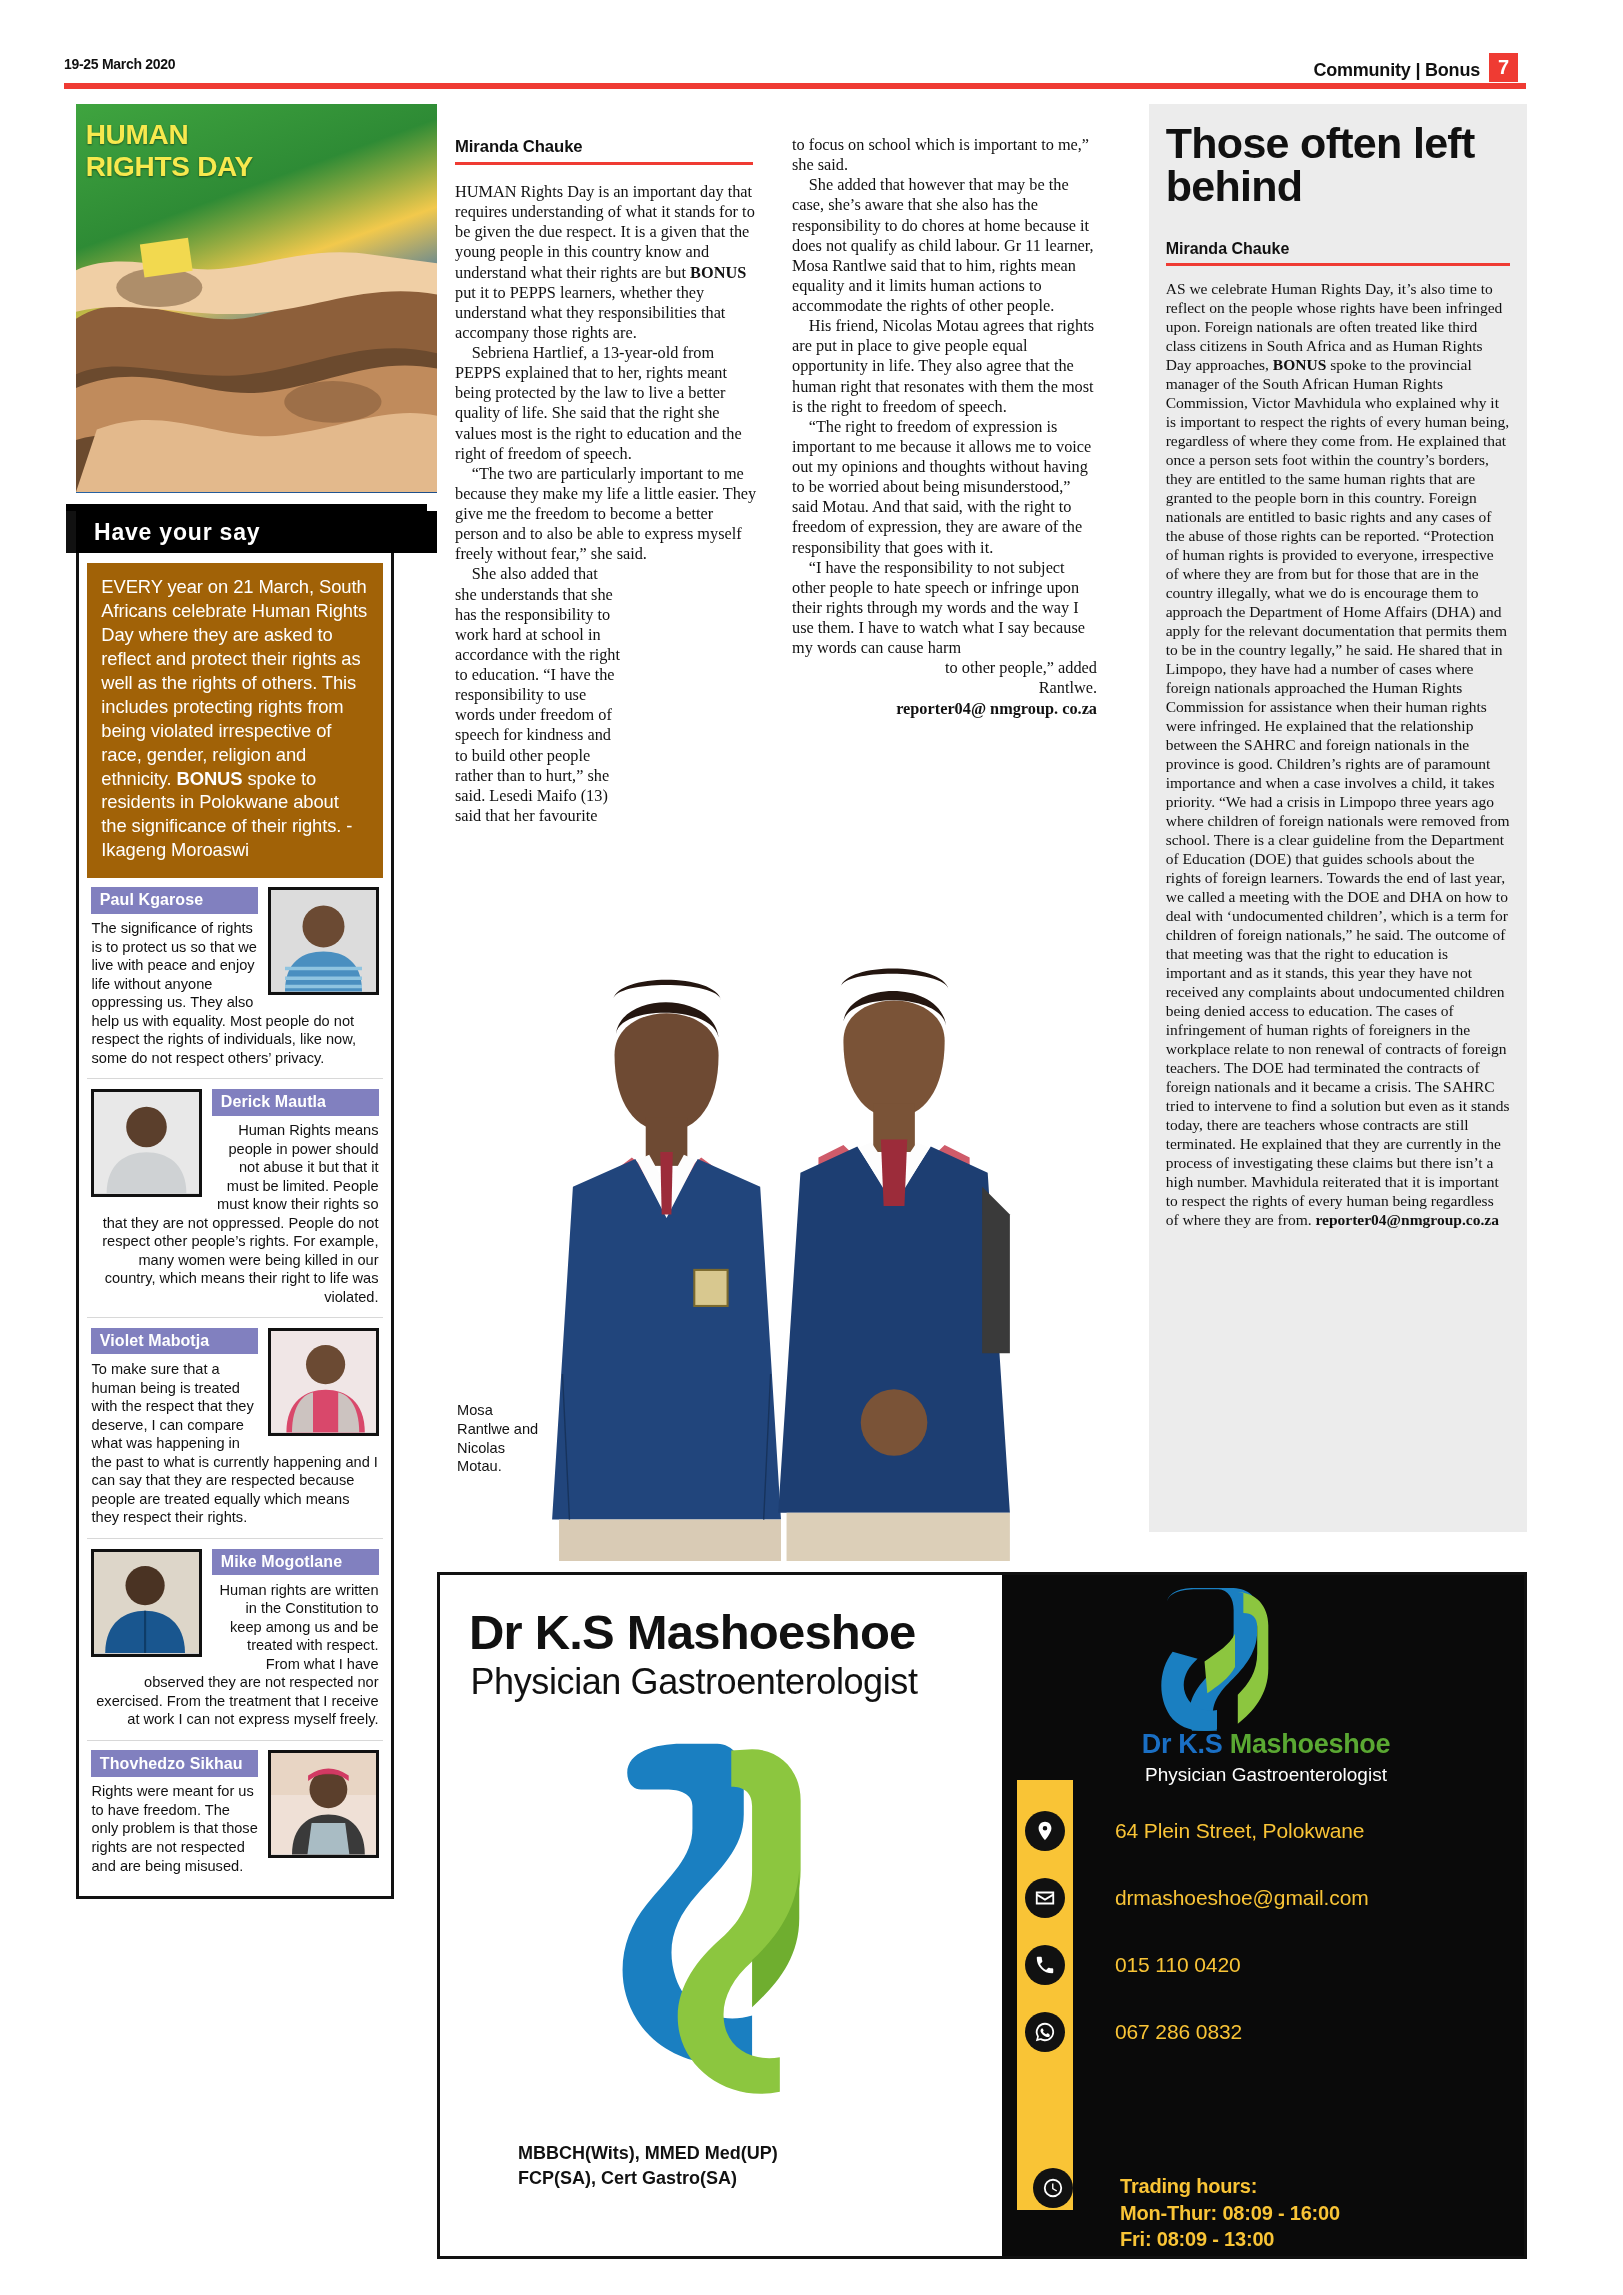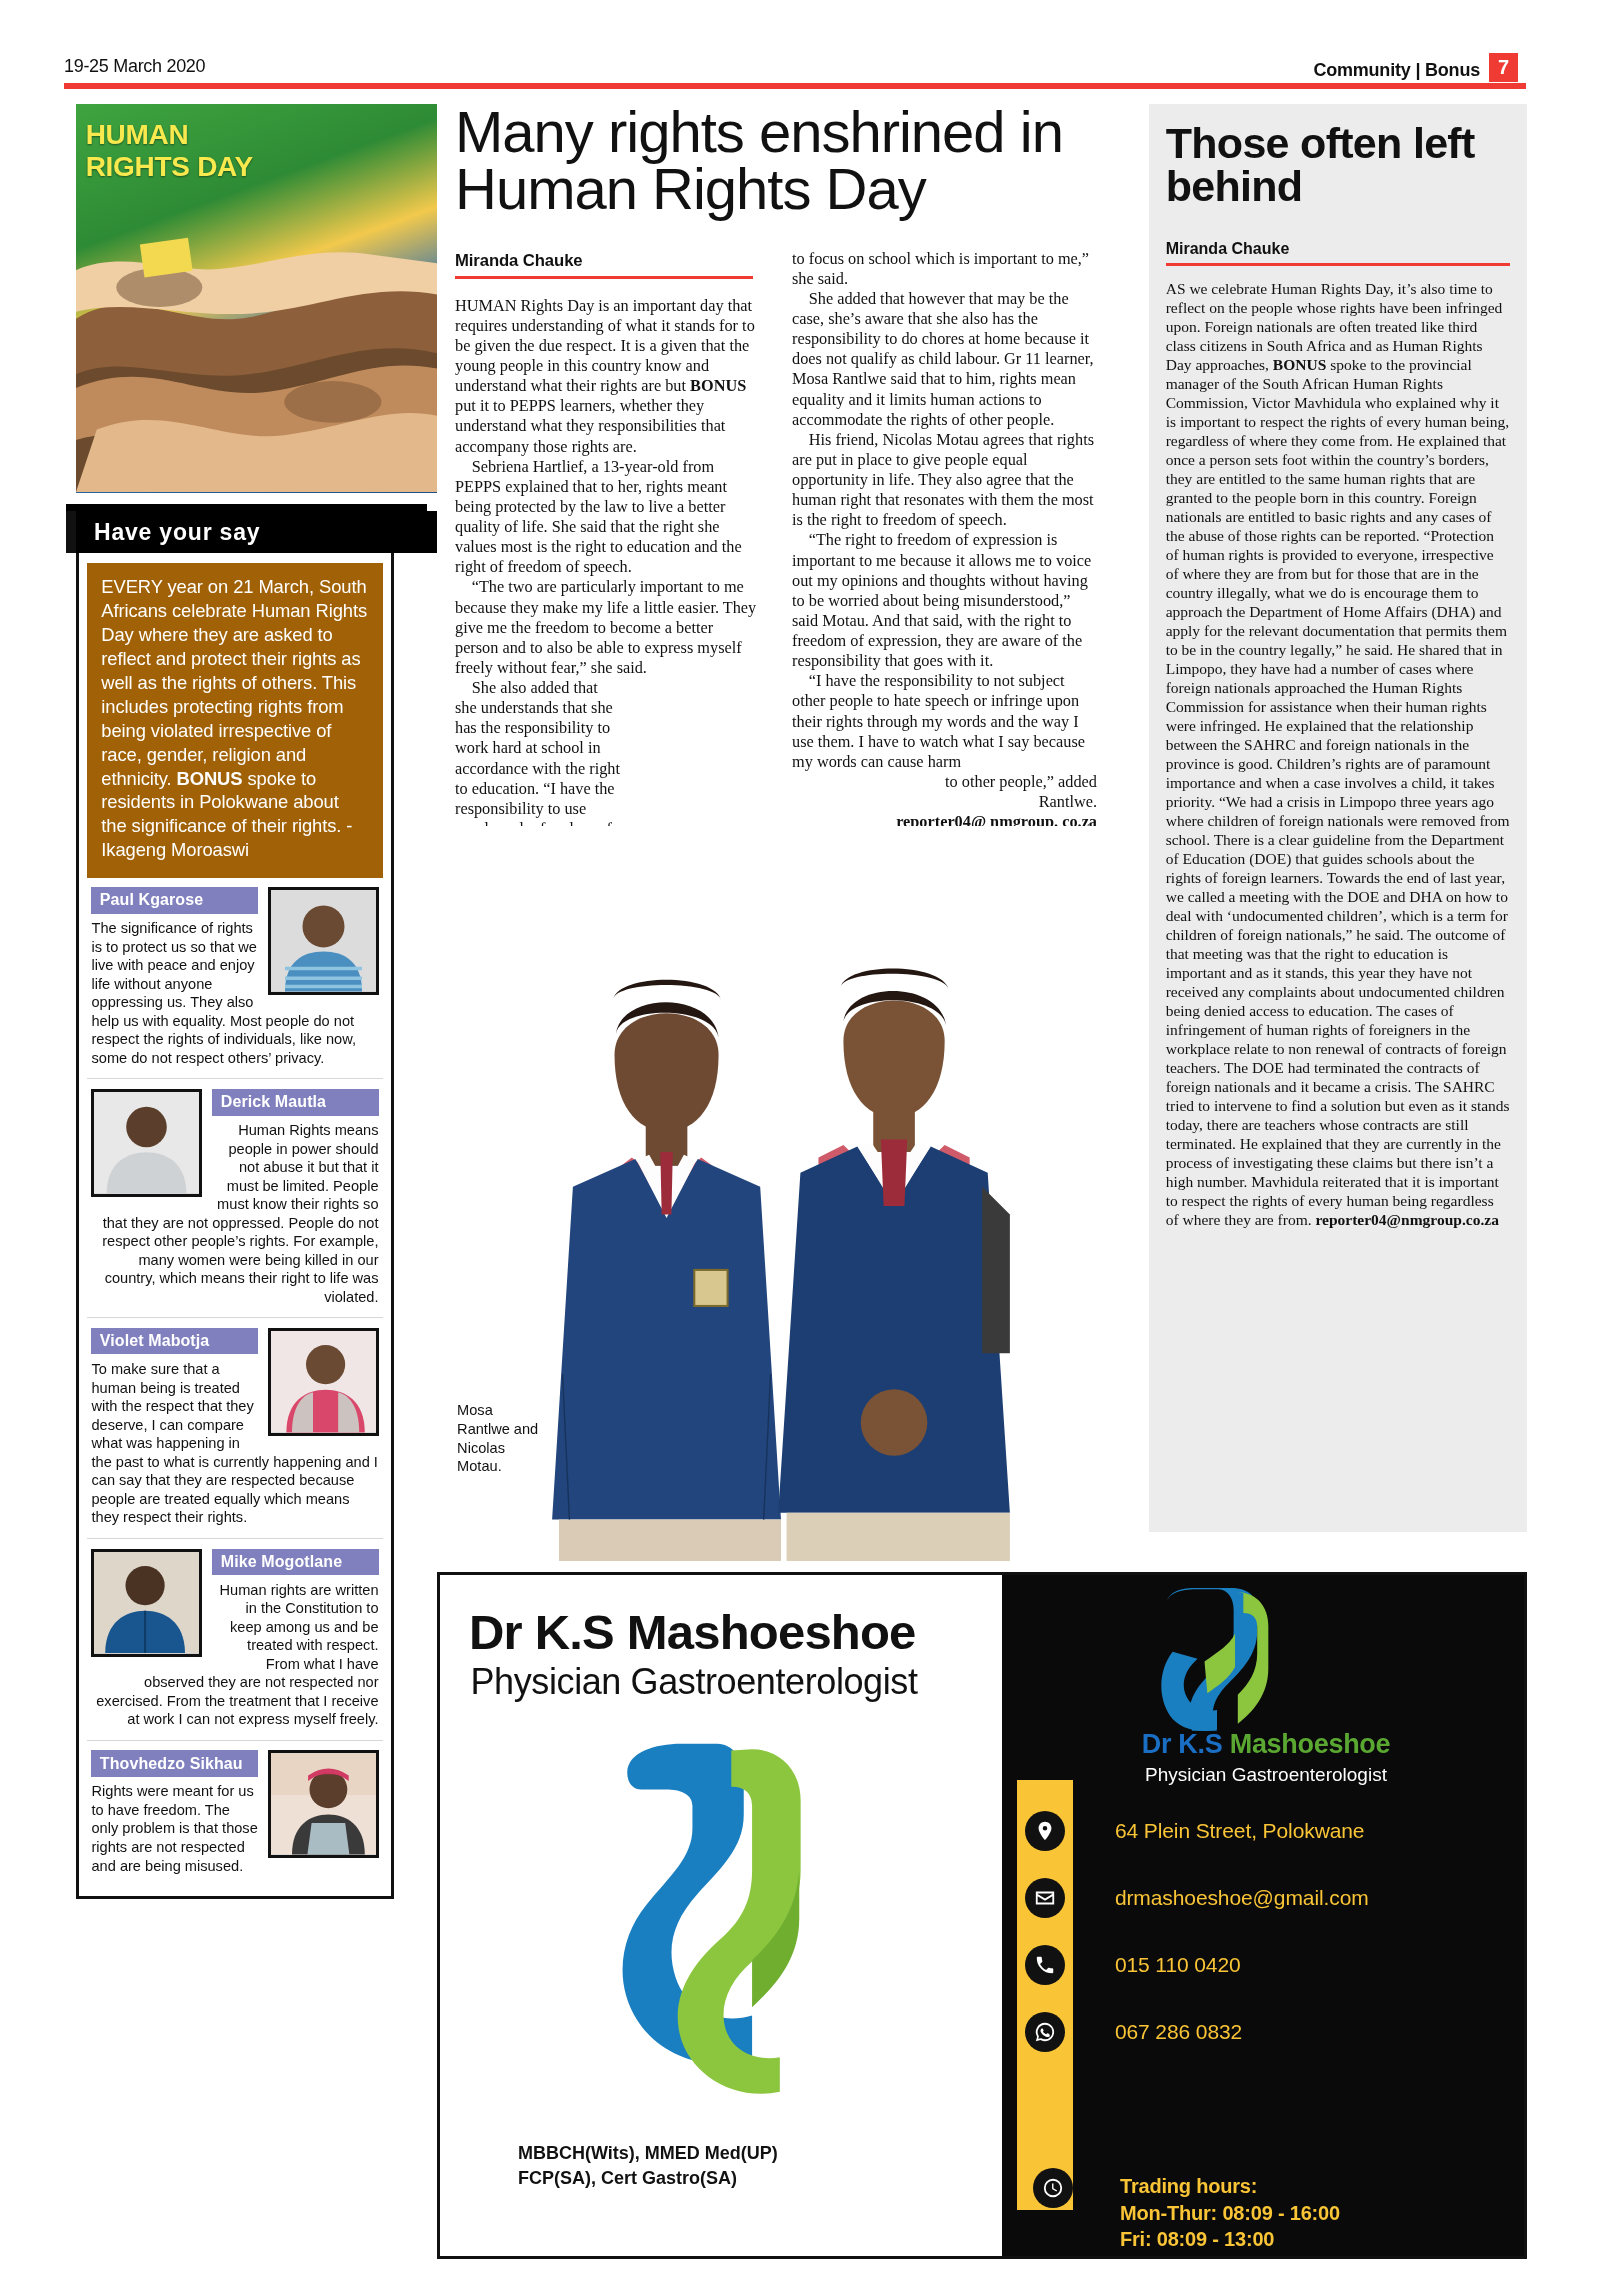--- a/index.html
+++ b/index.html
@@ -10,21 +10,21 @@
     overflow: hidden;
   }
   .page { position: relative; width: 1624px; height: 2295px; background: #fff; }
 
   
   .masthead {
     position: absolute; left: 64px; top: 56px; width: 1496px; height: 40px;
   }
   .masthead-date {
     position: absolute; left: 0; top: 0;
-    font-size: 18px; font-weight: 400; color: #111;
+    font-size: 14px; font-weight: 700; color: #111;
     font-family: "Liberation Sans Narrow", "Liberation Sans", sans-serif;
     letter-spacing: -0.3px;
   }
   .masthead-right {
     position: absolute; right: 42px; top: 0;
     display: flex; align-items: center; gap: 6.2px;
   }
   .masthead-section {
     font-size: 18px; font-weight: 700; color: #111; letter-spacing: -0.2px;
   }
@@ -330,21 +330,20 @@
           <span class="vox-name">Thovhedzo Sikhau</span>
           <div class="vox-text">Rights were meant for us to have freedom. The only problem is that those rights are not respected and are being misused.</div>
           <div class="clr"></div>
         </div>
 
       </div>
     </div>
   </div>
 
   <div class="center-col">
-    <h1 class="headline">Many rights enshrined in Human Rights Day</h1>
     <div class="byline">Miranda Chauke</div>
     <div class="byline-rule"></div>
 
     <div class="art-cols">
       <div class="art-col c1">
         <p><span>HUMAN Rights Day is an important day that requires understanding of what it stands for to be given the due respect. It is a given that the young people in this country know and understand what their rights are but </span><b>BONUS</b><span> put it to PEPPS learners, whether they understand what they responsibilities that accompany those rights are.</span></p>
         <p>Sebriena Hartlief, a 13-year-old from PEPPS explained that to her, rights meant being protected by the law to live a better quality of life. She said that the right she values most is the right to education and the right of freedom of speech.</p>
         <p>“The two are particularly important to me because they make my life a little easier. They give me the freedom to become a better person and to also be able to express myself freely without fear,” she said.</p>
         <p class="narrow1">She also added that she understands that she has the responsibility to work hard at school in accordance with the right to education. “I have the responsibility to use words under freedom of speech for kindness and to build other people rather than to hurt,” she said. Lesedi Maifo (13) said that her favourite right is the right to not be forced into child labour and not be abused. “I appreciate not having to work at a young age because it allows me</p>
       </div>

